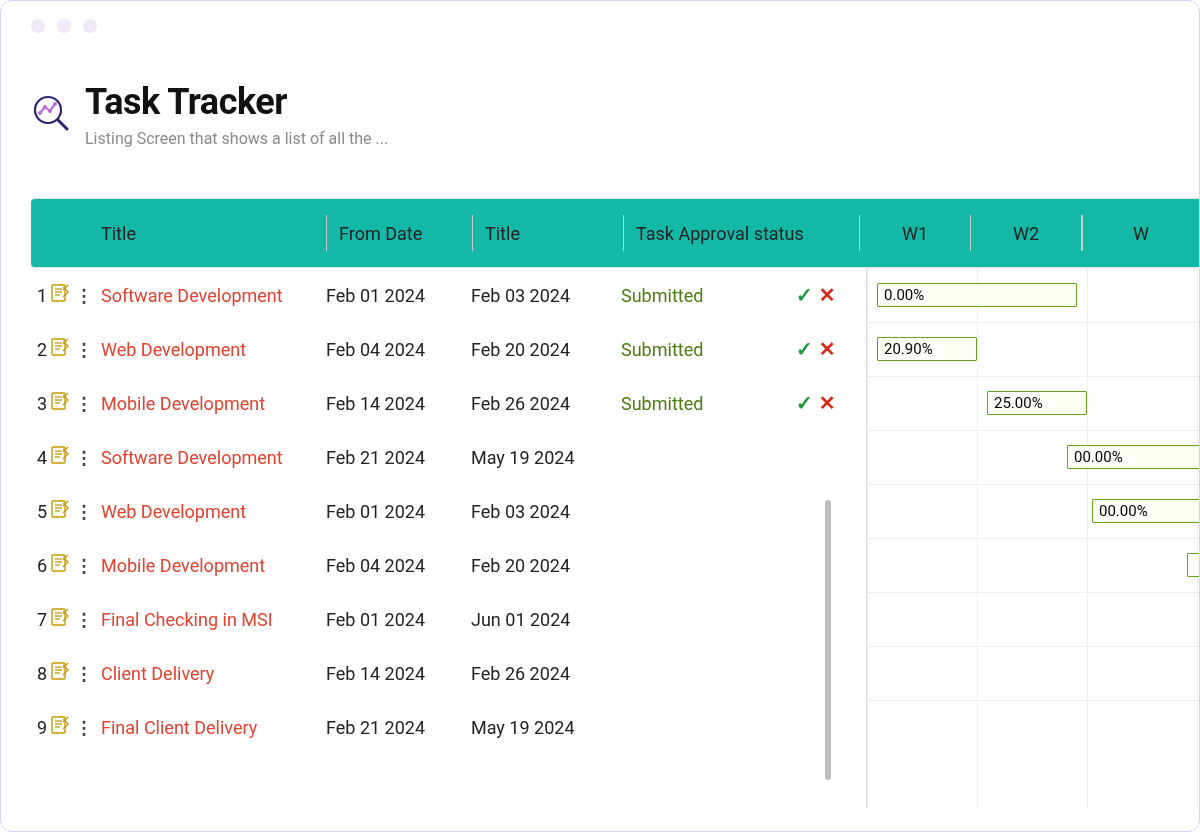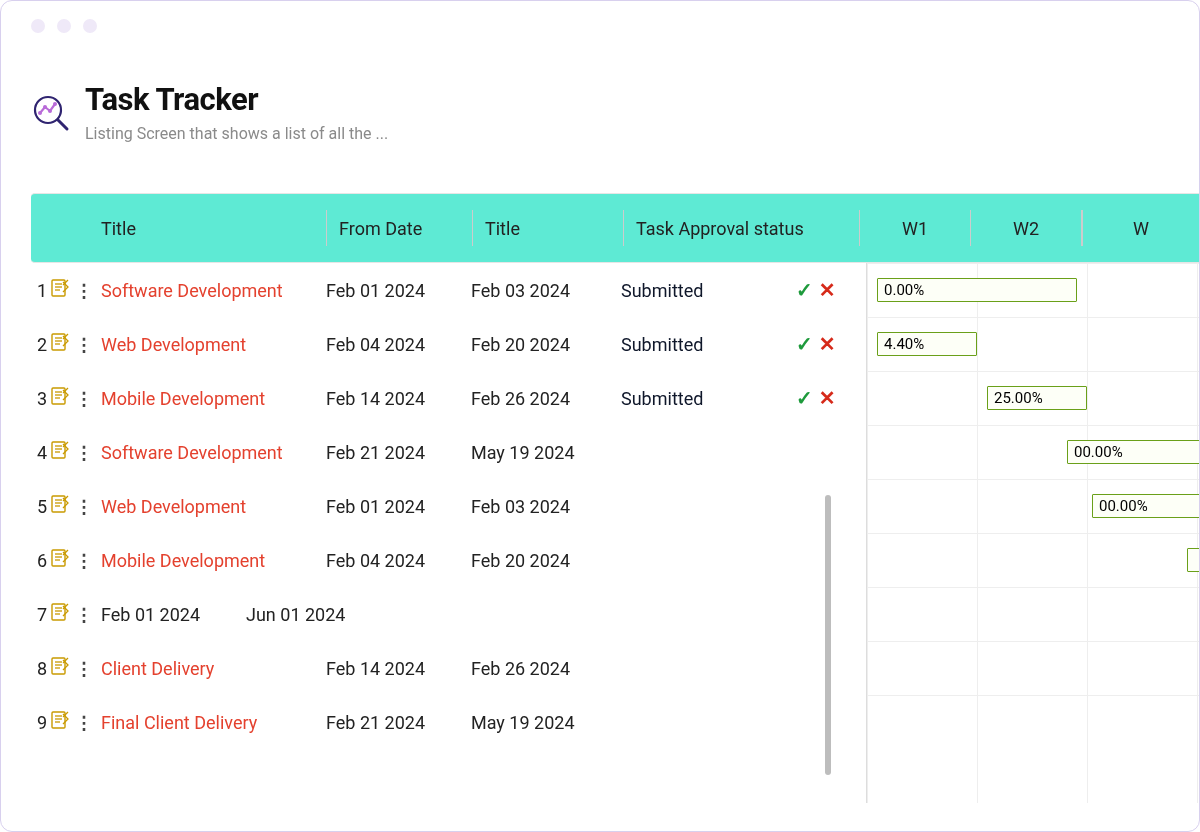--- a/index.html
+++ b/index.html
@@ -33,40 +33,40 @@
   .header {
     padding: 30px 30px 0 30px;
     display: flex;
     align-items: flex-start;
     gap: 14px;
   }
   .mag-icon {
     margin-top: 12px;
   }
   .header-text h1 {
-    font-size: 31px;
+    font-size: 36px;
     font-weight: 700;
     color: #111;
     letter-spacing: -0.5px;
   }
   .header-text p {
     font-size: 16px;
     color: #8a8a8a;
     margin-top: 6px;
   }
   .table-wrap {
     margin-top: 50px;
     padding-left: 30px;
     position: relative;
   }
   .thead {
     display: flex;
     align-items: center;
     height: 70px;
-    background: #5eead4;
+    background: #14b8a6;
     border-top: 1px solid #e6e6e6;
     border-bottom: 1px solid #e6e6e6;
     border-radius: 4px 0 0 4px;
     font-size: 18px;
     color: #222;
   }
   .col-sep {
     width: 1px;
     height: 36px;
     background: #ccc;
@@ -90,21 +90,21 @@
     display: flex;
     align-items: center;
     height: 54px;
     font-size: 18px;
     color: #222;
   }
   .row-idx { color:#222; text-align:right; padding-right:4px; }
   .note-icon { color:#c99a00; display:inline-flex; }
   .dots-icon { color:#444; margin-left:6px; display:inline-flex; font-weight:700; }
   .title-link { color:#e4412e; cursor:pointer; }
-  .approval-link { color:#0f172a; cursor:pointer; }
+  .approval-link { color:#4d7c0f; cursor:pointer; }
   .check { color: #1e9a3c; font-weight: 700; font-size: 20px; }
   .cross { color: #d62a1a; font-weight: 700; font-size: 20px; margin-left: 6px;}
 
   .gantt {
     position: absolute;
     top: 70px;
     left: 865px; 
     width: 335px;
     height: 540px;
     border-left: 1px solid #ddd;
@@ -309,20 +309,21 @@
           <div class="c-icons"><span class="note-icon">
               <svg width="18" height="18" viewBox="0 0 18 18">
                 <rect x="1" y="1" width="13" height="16" rx="1" fill="none" stroke="#c99a00" stroke-width="1.4"></rect>
                 <line x1="4" y1="5" x2="11" y2="5" stroke="#c99a00" stroke-width="1.3"></line>
                 <line x1="4" y1="8" x2="11" y2="8" stroke="#c99a00" stroke-width="1.3"></line>
                 <line x1="4" y1="11" x2="9" y2="11" stroke="#c99a00" stroke-width="1.3"></line>
                 <path d="M12 3 L17 8 L12 13" fill="none" stroke="#c99a00" stroke-width="1.3"></path>
                 <path d="M17 1 L12 6" stroke="#c99a00" stroke-width="1.3"></path>
               </svg>
             </span><span class="dots-icon">⋮</span></div>
+          <div class="c-title"><span class="title-link">Final Checking in MSI</span></div>
           <div class="c-from">Feb 01 2024</div>
           <div class="c-date">Jun 01 2024</div>
           <div class="c-approval"></div>
           <div class="c-actions-cell"></div>
         </div>
         <div class="row">
           <div class="c-idx row-idx">8</div>
           <div class="c-icons"><span class="note-icon">
               <svg width="18" height="18" viewBox="0 0 18 18">
                 <rect x="1" y="1" width="13" height="16" rx="1" fill="none" stroke="#c99a00" stroke-width="1.4"></rect>
@@ -366,21 +367,21 @@
       <div class="grid-col" style="left:330px"></div>
     <div class="gantt-row">
           <div class="bar" style="left: 10px; width: 200px;">
             <div class="fill" style="width: 0%;"></div>
             <span>0.00%</span>
           </div>
         </div>
         <div class="gantt-row">
           <div class="bar" style="left: 10px; width: 100px;">
             <div class="fill" style="width: 50%;"></div>
-            <span>4.40%</span>
+            <span>20.90%</span>
           </div>
         </div>
         <div class="gantt-row">
           <div class="bar" style="left: 120px; width: 100px;">
             <div class="fill" style="width: 25%;"></div>
             <span>25.00%</span>
           </div>
         </div>
         <div class="gantt-row">
           <div class="bar" style="left: 200px; width: 140px;">

